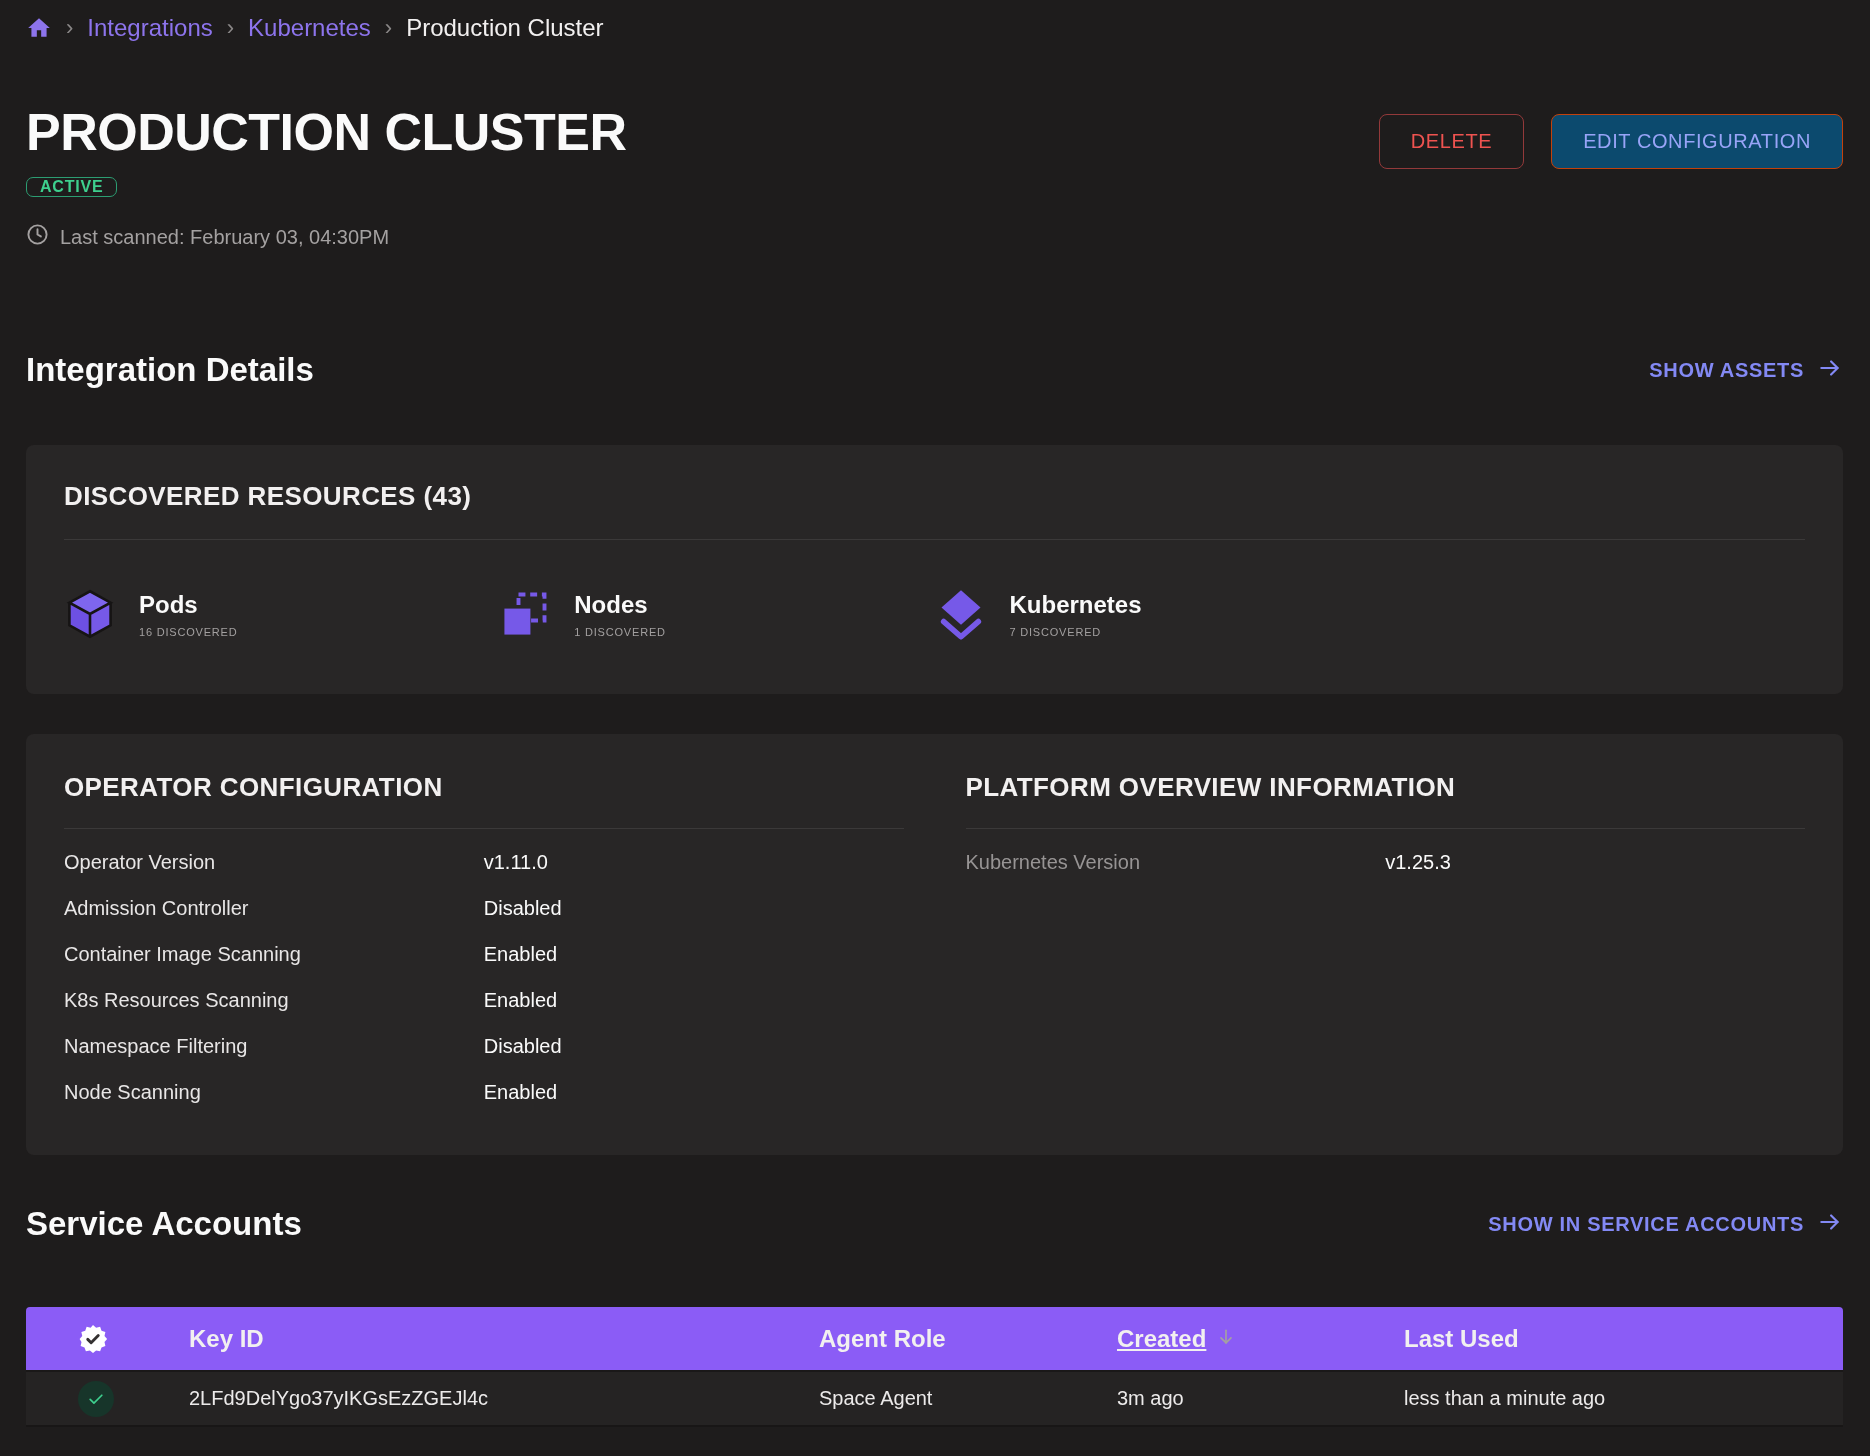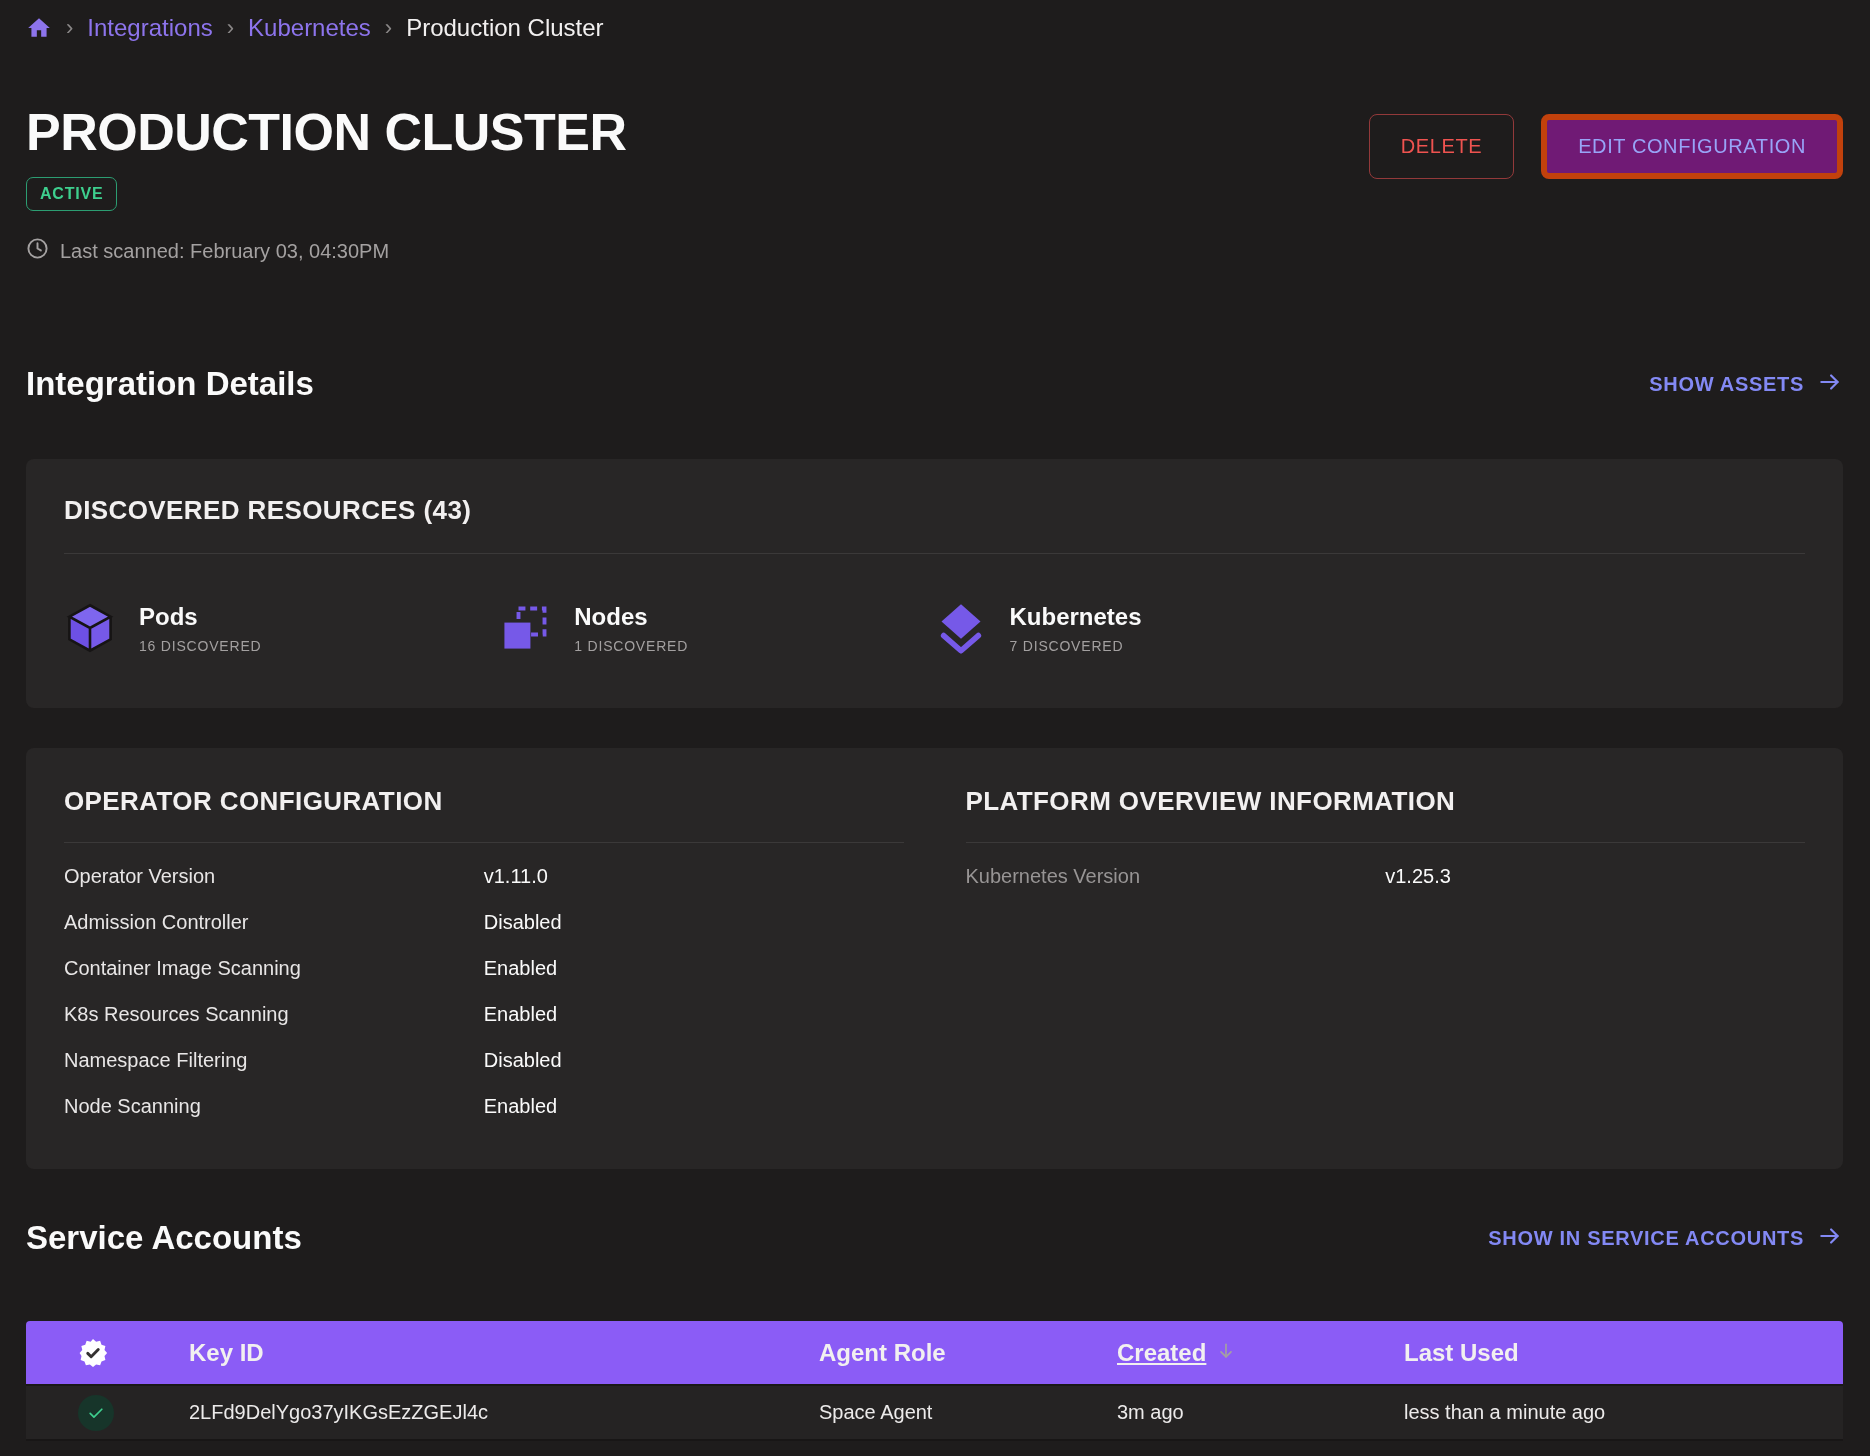--- a/index.html
+++ b/index.html
@@ -41,35 +41,35 @@
   }
   .status-badge {
     display: inline-block;
     margin-top: 16px;
     font-size: 16px;
     font-weight: 700;
     letter-spacing: 0.8px;
     color: #3ecf8e;
     border: 1px solid #2c9d72;
     border-radius: 7px;
-    padding: 7px 13px;
+    padding: 0 13px;
   }
   .header-actions { display: flex; gap: 27px; margin-top: 10px; padding-left: 24px; }
   .btn {
     font-family: "Liberation Sans", sans-serif;
     font-size: 20px;
     font-weight: 500;
     letter-spacing: 0.6px;
     border-radius: 8px;
     padding: 15px 31px;
     cursor: pointer;
     background: transparent;
   }
   .btn-delete { color: #ef5350; border: 1px solid #93393a; }
-  .btn-edit   { color: #98a4f7; border: 6px solid #c2410c; background: #701a75; }
+  .btn-edit   { color: #98a4f7; border: 1px solid #c2410c; background: #0c4a6e; }
 
   .last-scanned {
     margin-top: 26px;
     display: flex;
     align-items: center;
     gap: 11px;
     color: #a4a1a1;
     font-size: 20px;
   }
 
@@ -112,21 +112,21 @@
     margin-top: 48px;
     display: grid;
     grid-template-columns: repeat(4, 1fr);
   }
   .resource-item { display: flex; align-items: center; gap: 23px; }
   .resource-icon { width: 52px; height: 52px; flex: 0 0 52px; }
   .resource-icon svg { display: block; width: 100%; height: 100%; }
   .resource-name { font-size: 24px; font-weight: 700; color: #fafafa; }
   .resource-count {
     margin-top: 7px;
-    font-size: 14px;
+    font-size: 11px;
     letter-spacing: 0.8px;
     color: #a3a0a0;
   }
 
   .card-config {
     margin-top: 40px;
     padding: 38px 38px 40px;
     display: grid;
     grid-template-columns: 1fr 1fr;
     column-gap: 62px;

